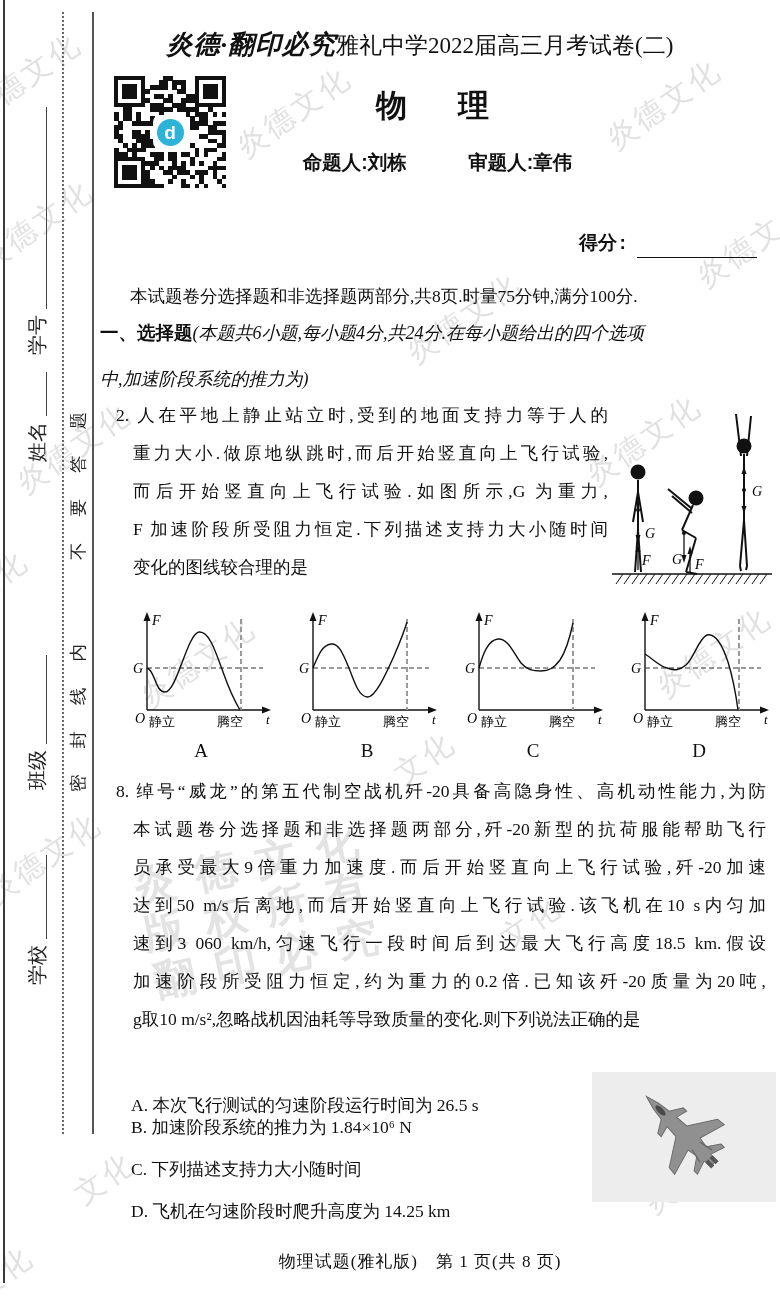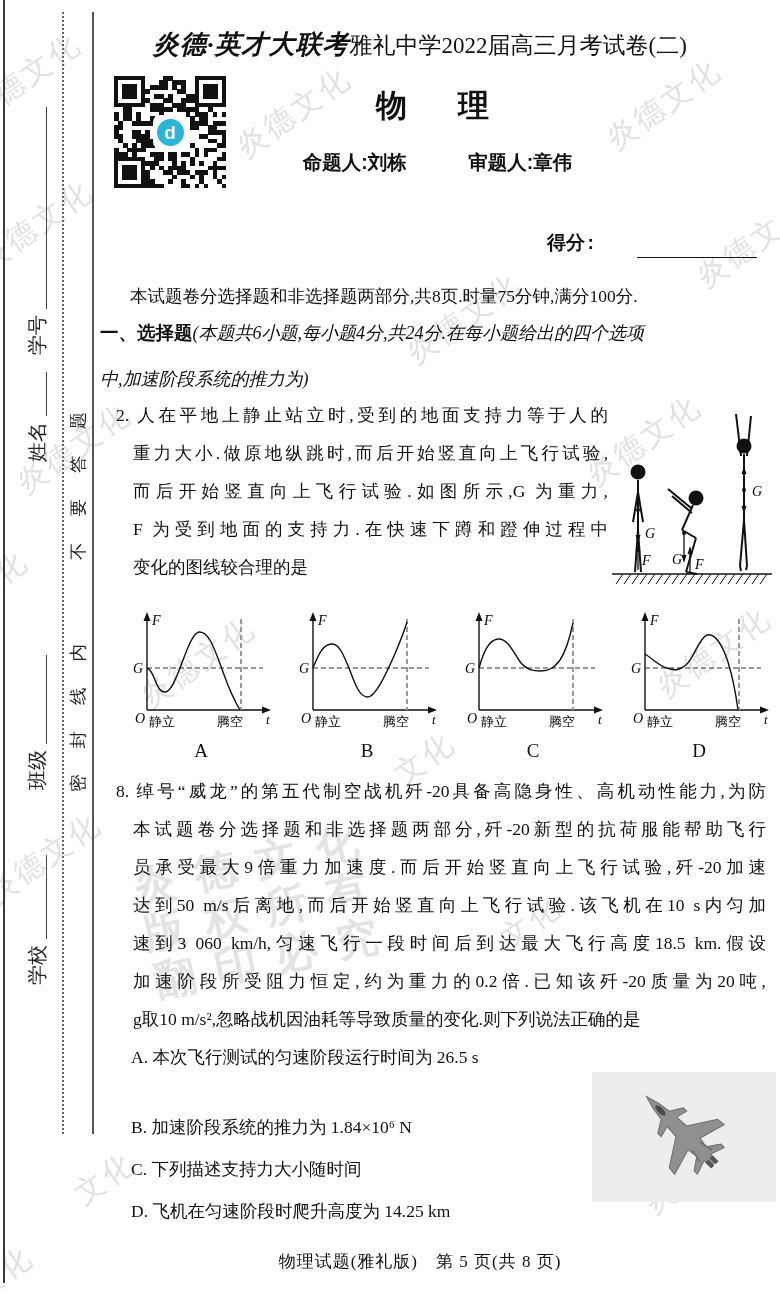--- a/index.html
+++ b/index.html
@@ -23,21 +23,21 @@
         font-size:17.5px;color:#222;white-space:nowrap;}
   
   .hline{position:absolute;left:60px;right:0;top:27px;text-align:center;white-space:nowrap;}
   .brand{font-size:26px;font-weight:bold;font-style:italic;letter-spacing:1px;}
   .hrest{font-size:23px;}
   .title{position:absolute;left:95px;right:0;top:85px;text-align:center;font-size:31px;
          font-weight:bold;letter-spacing:10px;font-family:"Liberation Sans",sans-serif;}
   .setters{position:absolute;left:95px;right:0;top:149px;text-align:center;font-size:19.5px;
            font-weight:bold;font-family:"Liberation Sans",sans-serif;}
   .setters span{margin:0 28px;}
-  .score{position:absolute;left:547px;top:230px;font-size:19px;font-weight:bold;
+  .score{position:absolute;left:579px;top:230px;font-size:19px;font-weight:bold;
          font-family:Liberation Mono, monospace;}
   .scoreline{position:absolute;left:637px;top:233px;width:120px;height:24px;border-bottom:1.5px solid #111;}
   
   .txt{position:absolute;font-size:17.5px;line-height:26px;color:#101010;}
   .just{text-align:justify;text-align-last:justify;}
   .secb{font-family:"Liberation Sans",sans-serif;font-weight:bold;font-size:18.5px;}
   .seci{font-style:italic;font-size:18px;}
   
   .qr{position:absolute;left:114px;top:76px;width:112px;height:112px;background:#fff;}
   .finder{position:absolute;width:31px;height:31px;border:4.5px solid #111;box-sizing:border-box;}
@@ -97,21 +97,21 @@
 </div>
 <div class="sblab" style="left:29px;top:985px;width:132px">
   <span>学校</span>
     <span class="fill"></span>
 </div>
 
 <div class="seal" style="left:66px;top:560px;width:175px;letter-spacing:26px">不要答题</div>
 <div class="seal" style="left:66px;top:792px;width:174px;letter-spacing:26px">密封线内</div>
 
 <div class="hline">
-  <span class="brand">炎德·英才大联考</span><span class="hrest">雅礼中学2022届高三月考试卷(二)</span>
+  <span class="brand">炎德·翻印必究</span><span class="hrest">雅礼中学2022届高三月考试卷(二)</span>
 </div>
 
 <div class="qr" id="qr">
   <div class="finder" style="left:0;top:0"></div>
   <div class="finder" style="right:0;top:0"></div>
   <div class="finder" style="left:0;bottom:0"></div>
   <div class="qrlogo">
       <div class="circ">d</div>
     </div>
 <div style="position: absolute; left: 49.28px; top: 0px; width: 4.78px; height: 4.78px; background: rgb(17, 17, 17);"></div>
@@ -323,21 +323,21 @@
 <div class="txt" style="left:95px;top:283px;width:672px;text-indent:2em">本试题卷分选择题和非选择题两部分,共8页.时量75分钟,满分100分.</div>
 
 <div class="txt" style="left:100px;top:320px;width:668px">
   <span class="secb">一、选择题</span><span class="seci">(本题共6小题,每小题4分,共24分.在每小题给出的四个选项</span>
 </div>
 <div class="txt seci" style="left:100px;top:366px;width:668px">中,加速阶段系统的推力为)</div>
 
 <div class="txt just" style="left:116px;top:402px;width:492px">2. 人在平地上静止站立时,受到的地面支持力等于人的</div>
 <div class="txt just" style="left:133px;top:440px;width:475px">重力大小.做原地纵跳时,而后开始竖直向上飞行试验,</div>
 <div class="txt just" style="left:133px;top:478px;width:475px">而后开始竖直向上飞行试验.如图所示,G 为重力,</div>
-<div class="txt just" style="left:133px;top:516px;width:475px">F 为受到地面的支持力.在快速下蹲和蹬伸过程中</div>
+<div class="txt just" style="left:133px;top:516px;width:475px">F 加速阶段所受阻力恒定.下列描述支持力大小随时间</div>
 <div class="txt" style="left:133px;top:554px">变化的图线较合理的是</div>
 
 <svg class="abs" style="left:606px;top:402px" width="172" height="192" viewBox="0 0 172 192">
   <g stroke="#111" fill="none" stroke-width="2">
     <line x1="6" y1="172" x2="166" y2="172" stroke-width="1.5"></line>
   </g>
   <path d="M10,182 L17,172 M18,182 L25,172 M26,182 L33,172 M34,182 L41,172 M42,182 L49,172 M50,182 L57,172 M58,182 L65,172 M66,182 L73,172 M74,182 L81,172 M82,182 L89,172 M90,182 L97,172 M98,182 L105,172 M106,182 L113,172 M114,182 L121,172 M122,182 L129,172 M130,182 L137,172 M138,182 L145,172 M146,182 L153,172 M154,182 L161,172" stroke="#111" stroke-width="1"></path>
 
   <g>
     <circle cx="32" cy="70" r="7.5" fill="#111"></circle>
@@ -441,30 +441,30 @@
 <div class="glet" style="left:623px">D</div>
 
 <div class="txt just" style="left:116px;top:778px;width:650px">8. 绰号“威龙”的第五代制空战机歼-20具备高隐身性、高机动性能力,为防</div>
 <div class="txt just" style="left:133px;top:816px;width:633px">本试题卷分选择题和非选择题两部分,歼-20新型的抗荷服能帮助飞行</div>
 <div class="txt just" style="left:133px;top:854px;width:633px">员承受最大9倍重力加速度.而后开始竖直向上飞行试验,歼-20加速</div>
 <div class="txt just" style="left:133px;top:892px;width:633px">达到50 m/s后离地,而后开始竖直向上飞行试验.该飞机在10 s内匀加</div>
 <div class="txt just" style="left:133px;top:930px;width:633px">速到3 060 km/h,匀速飞行一段时间后到达最大飞行高度18.5 km.假设</div>
 <div class="txt just" style="left:133px;top:968px;width:633px">加速阶段所受阻力恒定,约为重力的0.2倍.已知该歼-20质量为20吨,</div>
 <div class="txt" style="left:133px;top:1006px">g取10 m/s²,忽略战机因油耗等导致质量的变化.则下列说法正确的是</div>
 
-<div class="txt" style="left:131px;top:1044px">A. 本次飞行测试的匀速阶段运行时间为 26.5 s</div>
+<div class="txt" style="left:131px;top:1092px">A. 本次飞行测试的匀速阶段运行时间为 26.5 s</div>
 <div class="txt" style="left:131px;top:1114px">B. 加速阶段系统的推力为 1.84×10⁶ N</div>
 <div class="txt" style="left:131px;top:1156px">C. 下列描述支持力大小随时间</div>
 <div class="txt" style="left:131px;top:1198px">D. 飞机在匀速阶段时爬升高度为 14.25 km</div>
 
 <div class="photo">
   <svg width="184" height="130" viewBox="0 0 184 130">
     <g transform="rotate(-45 92 62) translate(92 62) scale(0.95) translate(-92 -62)">
       <path d="M92,6 L96,20 L98,34 L111,42 L111,47 L99,44 L100,58 L128,76 L129,85 L101,77 L99,88 L112,97 L112,102 L97,97 L95,106 L89,106 L87,97 L72,102 L72,97 L85,88 L83,77 L55,85 L56,76 L84,58 L85,44 L73,47 L73,42 L86,34 L88,20 Z" fill="#909090" stroke="#6b6b6b" stroke-width="1"></path>
       <ellipse cx="92" cy="27" rx="3" ry="7" fill="#4a4a4a"></ellipse>
       <rect x="86.5" y="99" width="4.5" height="9" fill="#555"></rect>
       <rect x="93" y="99" width="4.5" height="9" fill="#555"></rect>
       <path d="M86,80 L83,95 M98,80 L101,95" stroke="#6b6b6b" stroke-width="1.5" fill="none"></path>
     </g>
   </svg>
 </div>
 
-<div class="footer">物理试题(雅礼版)　第 5 页(共 8 页)</div>
+<div class="footer">物理试题(雅礼版)　第 1 页(共 8 页)</div>
 
 </body></html>

